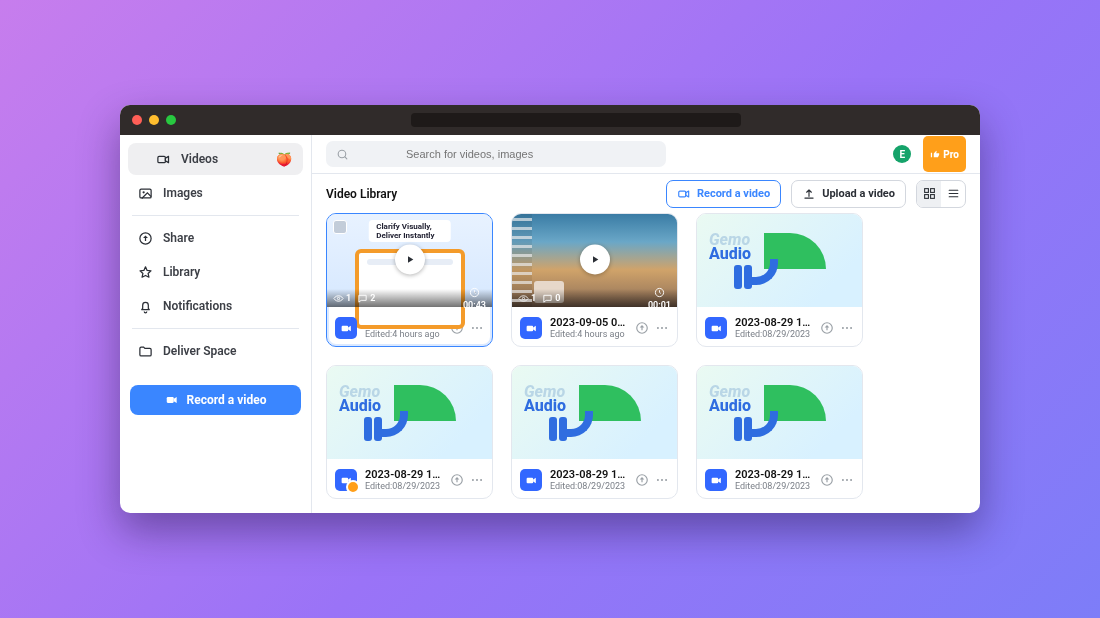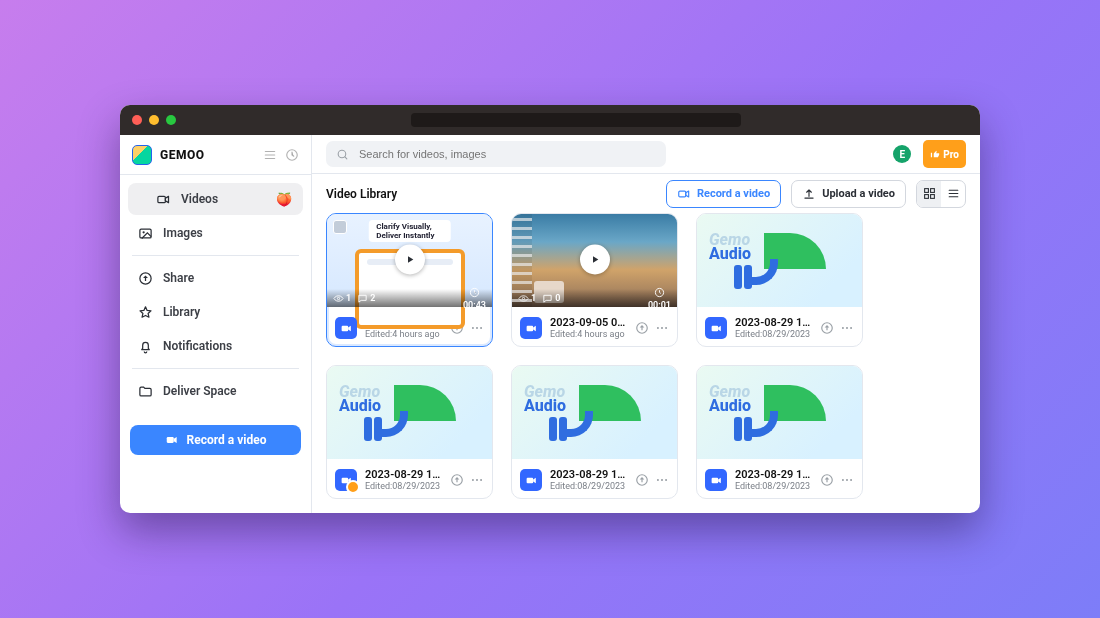--- a/index.html
+++ b/index.html
@@ -49,24 +49,24 @@
   .nav-item.active{background:#efeff1;padding-left:28px;}
   .nav-sep{height:1px;background:var(--border);margin:4px 4px;}
   .record-btn{
     margin:10px;height:30px;border-radius:8px;background:var(--accent);color:#fff;
     display:flex;align-items:center;justify-content:center;gap:8px;font-weight:700;cursor:pointer;
   }
   
   .main{flex:1;display:flex;flex-direction:column;min-width:0;}
   .toolbar{height:40px;display:flex;align-items:center;gap:12px;padding:0 14px;border-bottom:1px solid var(--border);}
   .search{flex:0 0 340px;height:26px;border-radius:7px;background:#f0f2f5;display:flex;align-items:center;gap:8px;padding:0 10px;color:#9aa0a6;}
-  .search input{border:0;background:transparent;outline:0;font-size:11px;color:#888;flex:1;}
+  .search input{border:0;background:transparent;outline:0;font-size:11px;color:#888;flex:1;margin-left:47px;}
   .tb-spacer{flex:1;}
   .avatar{width:18px;height:18px;border-radius:50%;background:#15a36a;color:#fff;font-size:10px;font-weight:700;display:flex;align-items:center;justify-content:center;}
-  .pro-badge{height:28px;padding:0 7px;border-radius:5px;background:#ff9f1a;color:#fff;font-weight:800;font-size:10px;display:flex;align-items:center;gap:3px;}
+  .pro-badge{height:36px;padding:0 7px;border-radius:5px;background:#ff9f1a;color:#fff;font-weight:800;font-size:10px;display:flex;align-items:center;gap:3px;}
   .subhead{height:40px;display:flex;align-items:center;gap:10px;padding:0 14px;}
   .page-title{font-weight:600;font-size:12px;}
   .sh-spacer{flex:1;}
   .pill-btn{height:28px;border-radius:7px;padding:0 10px;display:flex;align-items:center;gap:6px;font-weight:700;font-size:11px;cursor:pointer;}
   .pill-outline{border:1px solid var(--accent);color:var(--accent);}
   .pill-outline-gray{border:1px solid #d3d7de;color:#2b2f36;}
   .view-toggle{display:flex;border:1px solid #d3d7de;border-radius:7px;overflow:hidden;}
   .vt-btn{width:24px;height:26px;display:flex;align-items:center;justify-content:center;color:#2b2f36;}
   .vt-btn.active{background:#eef0f3;}
   .grid{
@@ -133,32 +133,20 @@
   <div class="titlebar">
     <div class="dot r"></div>
     <div class="dot y"></div>
     <div class="dot g"></div>
     <div class="url-pill"></div>
   </div>
 
   <div class="body">
 
     <div class="sidebar">
-      <div class="sb-top">
-        <div class="logo"></div>
-        <div class="logo-text">GEMOO</div>
-        <div class="spacer"></div>
-        <svg width="14" height="14" viewBox="0 0 24 24">
-            <path d="M4 6h16M4 12h16M4 18h16" stroke="#555" stroke-width="2" stroke-linecap="round"></path>
-          </svg>
-        <svg width="14" height="14" viewBox="0 0 24 24">
-            <circle cx="12" cy="12" r="9" stroke="#555" stroke-width="2" fill="none"></circle>
-            <path d="M12 7v5l3 2" stroke="#555" stroke-width="2" stroke-linecap="round"></path>
-          </svg>
-      </div>
       <div class="nav" id="nav">
           <div class="nav-item active">
             <span style="color:#2b2f36;display:flex">
               <svg width="15" height="15" viewBox="0 0 24 24" class="" style="color:inherit">
                 <rect x="3" y="7" width="12" height="10" rx="2" stroke="currentColor" stroke-width="2" fill="none"></rect>
                 <path d="M15 10l5-3v10l-5-3z" stroke="currentColor" stroke-width="2" fill="none" stroke-linejoin="round"></path>
               </svg>
             </span>
                <span>Videos</span>
                <span class="emoji">🍑</span>

